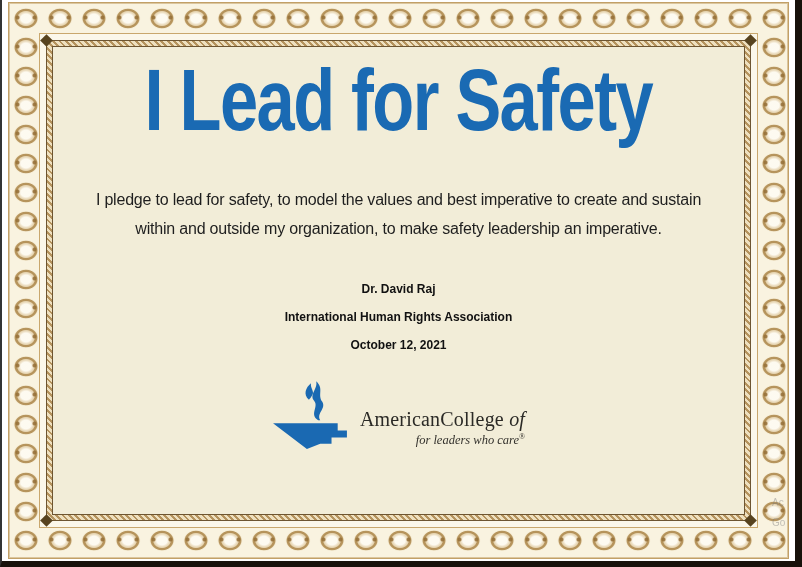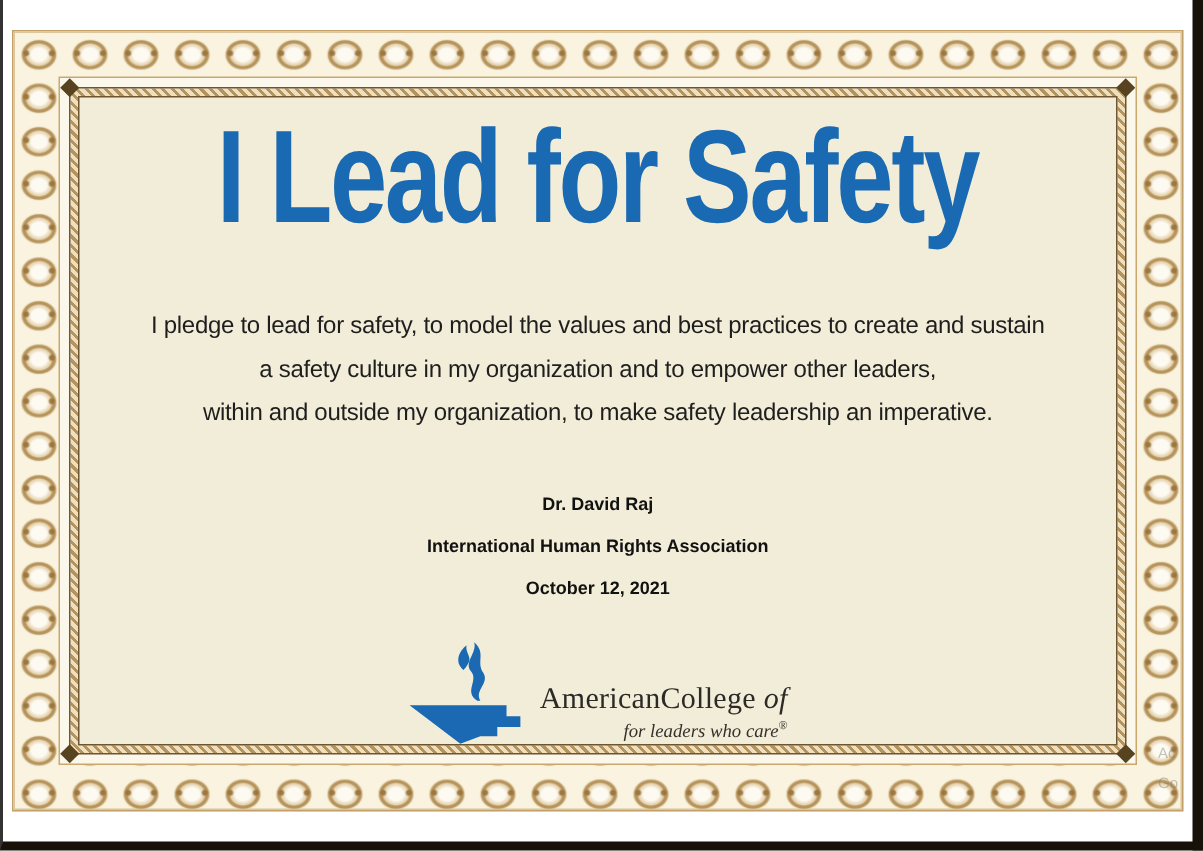--- a/index.html
+++ b/index.html
@@ -9,21 +9,21 @@
     font-family:"Liberation Sans", sans-serif;
   }
   .page {
     position:relative;
     width:802px; height:567px;
     box-sizing:border-box;
     background:#ffffff;
     border-left:2px solid #333333;
     border-right:7px solid #17110a;
     border-bottom:6px solid #17110a;
-    padding:20px 6px;
+    padding:2px 6px;
   }
   
   .ornate-border {
     width:100%; height:100%;
     box-sizing:border-box;
     border:1px solid #c2a067;
     padding:30px;
     background-color:#f9f3e0;
     background-image:
       radial-gradient(circle, rgba(150,112,56,0.9) 0 1.3px, rgba(150,112,56,0) 2.6px),
@@ -133,22 +133,21 @@
       <div class="rope-frame">
         <div class="corner c-tl"></div>
         <div class="corner c-tr"></div>
         <div class="corner c-bl"></div>
         <div class="corner c-br"></div>
         <div class="cert">
 
           <h1 class="title"><span class="title-inner">I Lead for Safety</span></h1>
 
           <div class="pledge">
-            <div class="pledge-line">I pledge to lead for safety, to model the values and best practices to create and sustain</div>
-            <div class="pledge-line">a safety culture in my organization and to empower other leaders,</div>
+            <div class="pledge-line">I pledge to lead for safety, to model the values and best imperative to create and sustain</div>
             <div class="pledge-line">within and outside my organization, to make safety leadership an imperative.</div>
           </div>
 
           <div class="names">
             <div>Dr. David Raj</div>
             <div>International Human Rights Association</div>
             <div>October 12, 2021</div>
           </div>
 
           <div class="logo">

